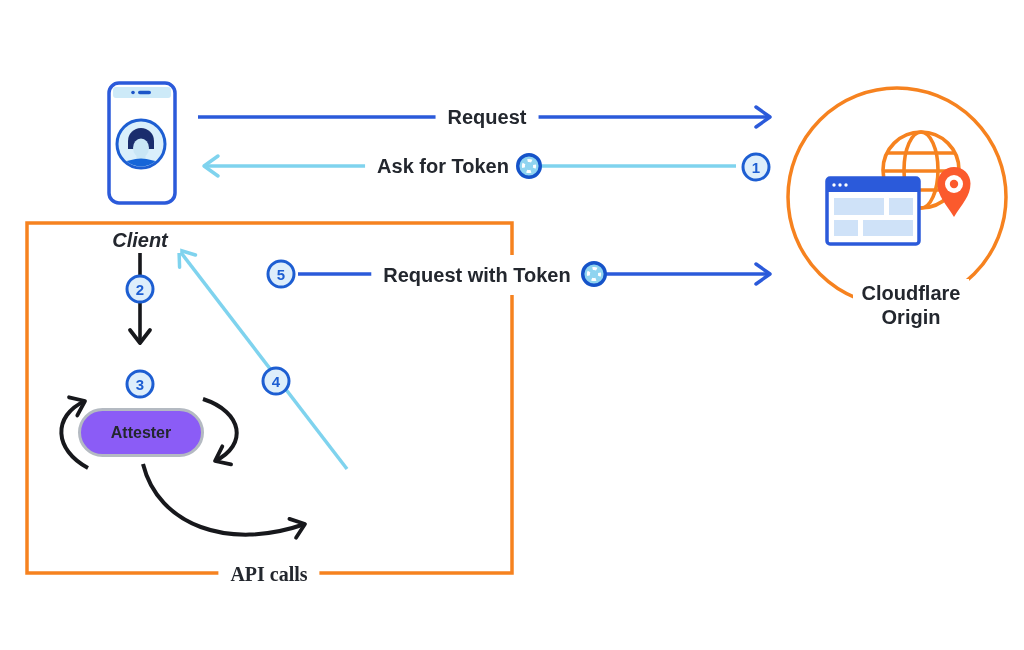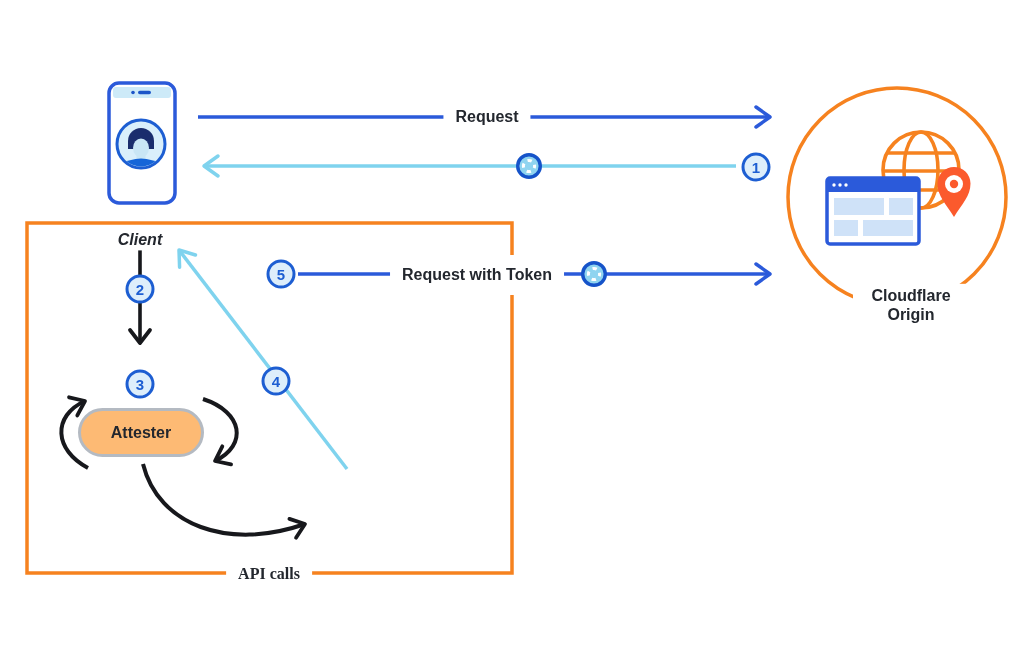--- a/index.html
+++ b/index.html
@@ -3,36 +3,36 @@
 <meta charset="utf-8">
 <style>
   html,body { margin:0; padding:0; background:#ffffff; }
   .canvas {
     position:relative; width:1024px; height:650px; background:#ffffff;
     font-family:"Liberation Sans", sans-serif; overflow:hidden;
   }
   .layer { position:absolute; left:0; top:0; }
   .lbl {
     position:absolute; transform:translate(-50%,-50%);
-    font-weight:bold; font-size:16px; color:#23272e; white-space:nowrap;
+    font-weight:bold; font-size:20px; color:#23272e; white-space:nowrap;
     z-index:3; line-height:1.2;
   }
   .onln { background:#ffffff; padding:1px 12px; }
   .wrap2 { white-space:normal; text-align:center; background:#ffffff; padding:2px 4px; }
   .lbl-client   { left:140px; top:240px;font-style:italic; }
   .lbl-request  { left:487px; top:117px; }
   .lbl-ask      { left:443px; top:166px; }
   .lbl-rwt      { left:477px; top:275px; }
   .lbl-origin   { left:911px; top:305px; width:108px; }
   .lbl-tokgen   { left:298px; top:380px; transform:translate(0,-50%);
                   white-space:normal; width:105px; text-align:left; }
   .lbl-apicalls { left:269px; top:574px;font-family:Liberation Serif, serif; }
   .pill {
     position:absolute; display:flex; align-items:center; justify-content:center;
-    background:#fdba74; border-radius:28px; font-weight:bold; font-size:16px;
+    background:#8b5cf6; border-radius:28px; font-weight:bold; font-size:16px;
     color:#23272e; box-sizing:border-box; z-index:3;
   }
   .pill-attester { left:78px;  top:408px; width:126px; height:49px; border:3.5px solid #b4bac2; }
   .pill-issuer   { left:328px; top:483px; width:125px; height:48px; border:3.5px solid #f6821f; }
   .num {
     position:absolute; width:29px; height:29px; box-sizing:border-box;
     border-radius:50%; background:#ddeefb; border:3px solid #1d5ed2;
     color:#1d5ed2; font-weight:bold; font-size:15px;
     display:flex; align-items:center; justify-content:center;
     transform:translate(-50%,-50%); z-index:4;
@@ -127,20 +127,21 @@
     <path d="M298 274 H 770" fill="none" stroke="#2b5ada" stroke-width="3.5" marker-end="url(#ah-blue)"></path>
     <path d="M140 239 V 343" fill="none" stroke="#17181c" stroke-width="3.6" marker-end="url(#ah-black)"></path>
     <path d="M347 469 L 179 250" fill="none" stroke="#7fd3ee" stroke-width="3.5" marker-end="url(#ah-sky)"></path>
     <path d="M88 468 C 54 450 52 416 85 401" fill="none" stroke="#17181c" stroke-width="4" marker-end="url(#ah-black)"></path>
     <path d="M203 399 C 243 412 248 445 215 461" fill="none" stroke="#17181c" stroke-width="4" marker-end="url(#ah-black)"></path>
     <path d="M143 464 C 158 525 228 551 305 524" fill="none" stroke="#17181c" stroke-width="4" marker-end="url(#ah-black)"></path>
   </svg>
 
   <div class="lbl onln lbl-client">Client</div>
   <div class="lbl onln lbl-request">Request</div>
+  <div class="lbl onln lbl-ask">Ask for Token</div>
   <div class="lbl onln lbl-rwt">Request with Token</div>
   <div class="lbl wrap2 lbl-origin">Cloudflare Origin</div>
   <div class="lbl onln lbl-apicalls">API calls</div>
 
   <div class="pill pill-attester">Attester</div>
 
   <div class="num num-1">1</div>
   <div class="num num-2">2</div>
   <div class="num num-3">3</div>
   <div class="num num-4">4</div>

